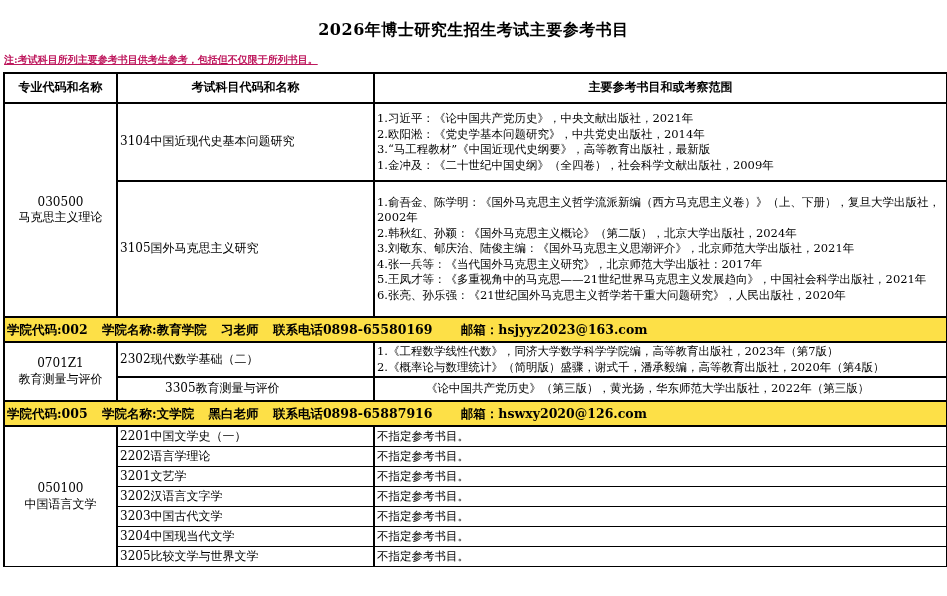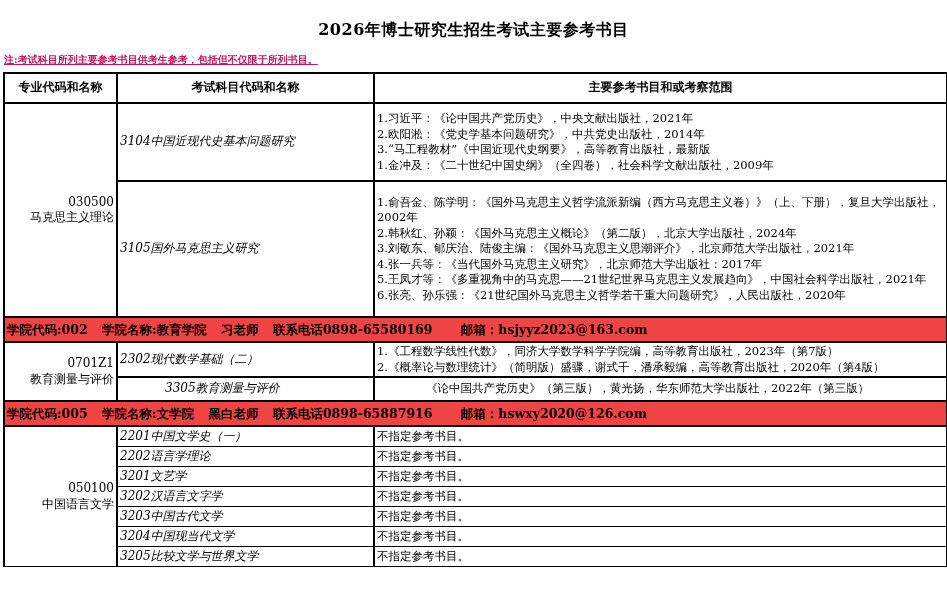--- a/index.html
+++ b/index.html
@@ -19,26 +19,26 @@
   table.main {
     position: absolute; left: 3px; top: 72px;
     width: 943px; border-collapse: collapse; table-layout: fixed;
     font-size: 12px;
   }
   table.main td, table.main th {
     border: 2px solid #000; padding: 0 2px; vertical-align: middle;
     line-height: 15.5px;
   }
   table.main th { font-weight: bold; font-size: 12px; height: 28px; text-align: center; }
-  td.major { text-align: right; font-size: 12px; line-height: 18px; }
-  td.subject { text-align: left; font-size: 12px; font-style: italic; }
+  td.major { text-align: center; font-size: 12px; line-height: 18px; }
+  td.subject { text-align: left; font-size: 12px; }
   td.books { text-align: left; font-size: 11.5px; }
   td.books .line { display: block; white-space: normal; }
   tr.school td {
-    background: #ef4444; font-weight: bold; font-size: 12.5px; height: 23px; padding-left: 2px;
+    background: #fde047; font-weight: bold; font-size: 12.5px; height: 23px; padding-left: 2px;
   }
   tr.school span { margin-right: 10px; }
   tr.school span.email { margin-left: 14px; }
   tr.r-3104 td { height: 76px; }
   tr.r-3105 td { height: 134px; }
   tr.r-2302 td { height: 33px; }
   tr.r-3305 td { height: 22px; padding-left: 47px; }
   tr.r-lit td { height: 19px; border-width: 1.5px 2px; margin-left: 12px; }
 </style>
 </head>

